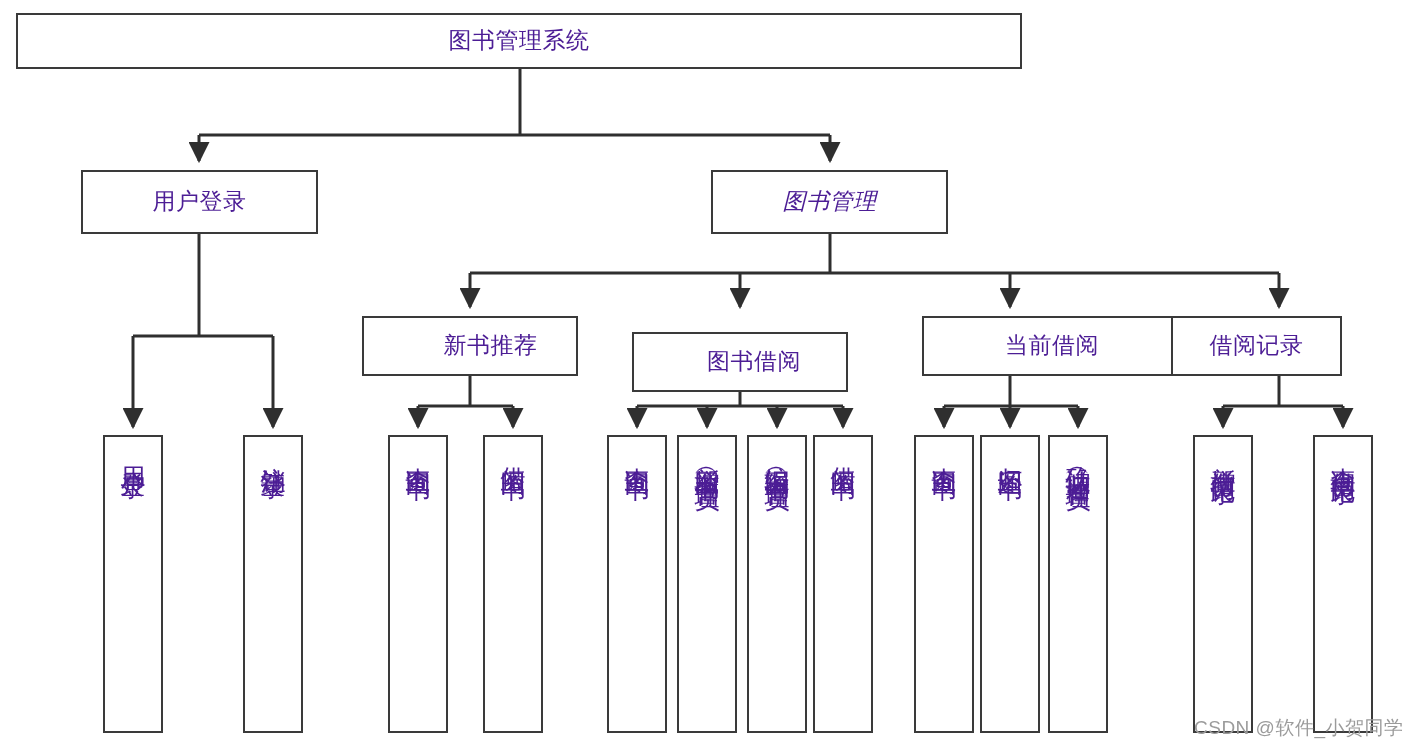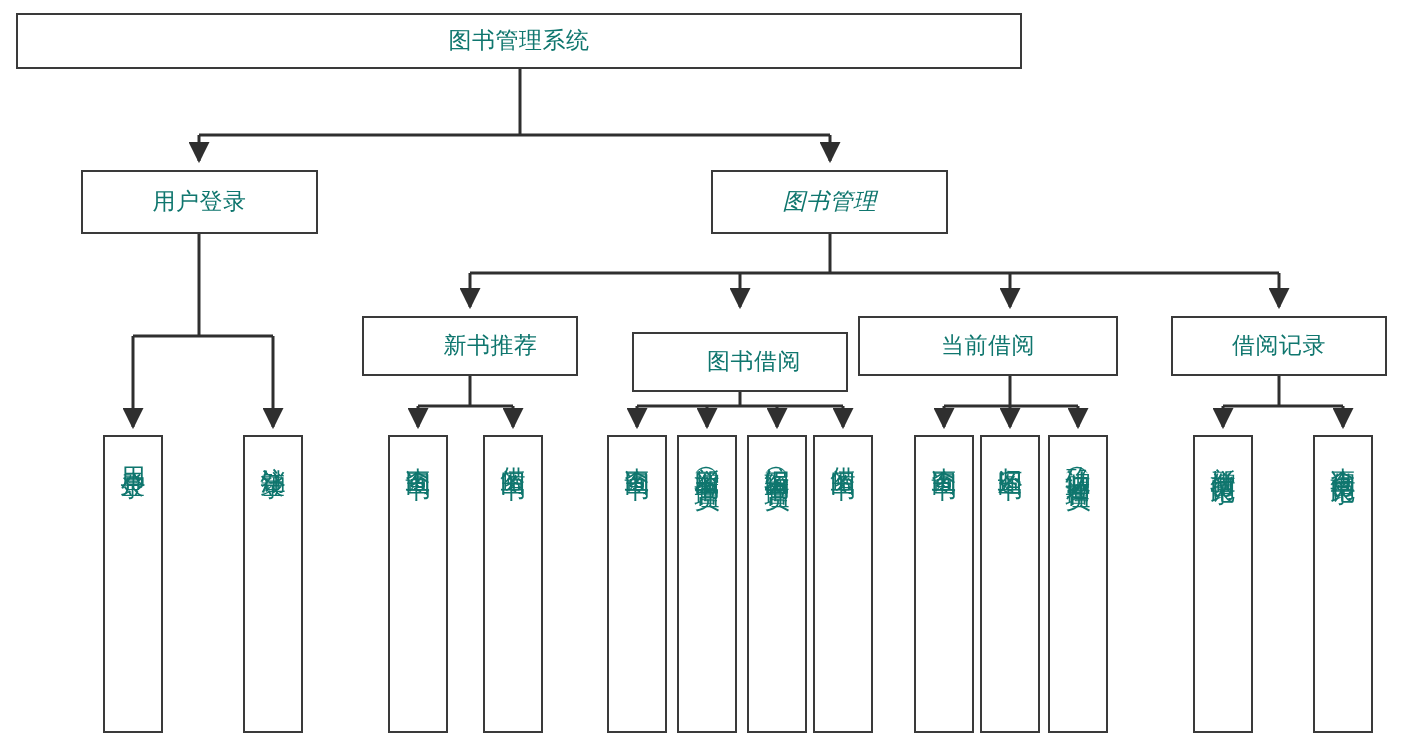--- a/index.html
+++ b/index.html
@@ -26,21 +26,21 @@
     pointer-events: none;
   }
   .node {
     position: absolute;
     box-sizing: border-box;
     background: #ffffff;
     border: 2px solid #3a3a3a;
     display: flex;
     align-items: center;
     justify-content: center;
-    color: #0f766e;
+    color: #4c1d95;
     z-index: 2;
   }
   .node .lbl {
     display: block;
     text-align: center;
     line-height: 1.18;
     letter-spacing: 0.5px;
   }
   
   .node.h .lbl {
@@ -137,24 +137,24 @@
   <div class="node h" style="left:711px; top:170px; width:237px; height:64px;font-style:italic;">
     <span class="lbl">图书管理</span>
   </div>
 
   <div class="node h" style="left:362px; top:316px; width:216px; height:60px;padding-left:41px;">
     <span class="lbl">新书推荐</span>
   </div>
   <div class="node h" style="left:632px; top:332px; width:216px; height:60px;padding-left:28px;">
     <span class="lbl">图书借阅</span>
   </div>
-  <div class="node h" style="left:858px; top:316px; width:260px; height:60px;">
+  <div class="node h" style="left:922px; top:316px; width:260px; height:60px;">
     <span class="lbl">当前借阅</span>
   </div>
-  <div class="node h" style="left:1171px; top:316px; width:216px; height:60px;">
+  <div class="node h" style="left:1171px; top:316px; width:171px; height:60px;">
     <span class="lbl">借阅记录</span>
   </div>
 
   <div class="node v" style="left:103px; top:435px; width:60px; height:298px;">
     <span class="lbl">用户登录</span>
   </div>
   <div class="node v" style="left:243px; top:435px; width:60px; height:298px;">
     <span class="lbl">注销登录</span>
   </div>
 
@@ -188,14 +188,15 @@
     <span class="lbl">确认归还（管理员）</span>
   </div>
 
   <div class="node v" style="left:1193px; top:435px; width:60px; height:298px;">
     <span class="lbl">新增借阅记录</span>
   </div>
   <div class="node v" style="left:1313px; top:435px; width:60px; height:298px;">
     <span class="lbl">查询借阅记录</span>
   </div>
 
+  <div class="watermark" style="left:1194px; top:715px;">CSDN @软件_小贺同学</div>
 
 </div>
 
 </body></html>

